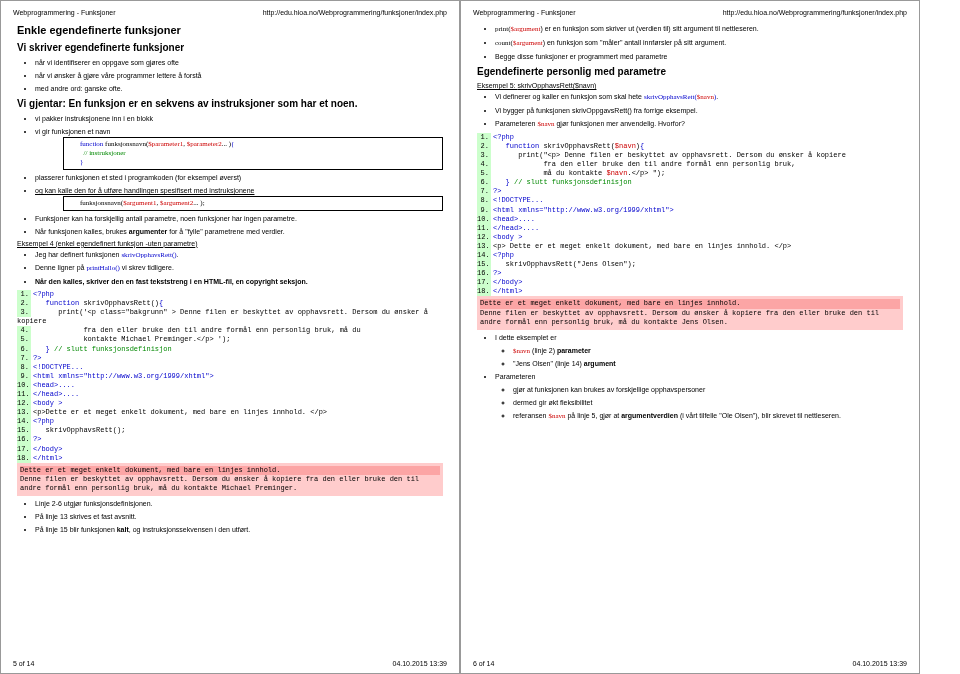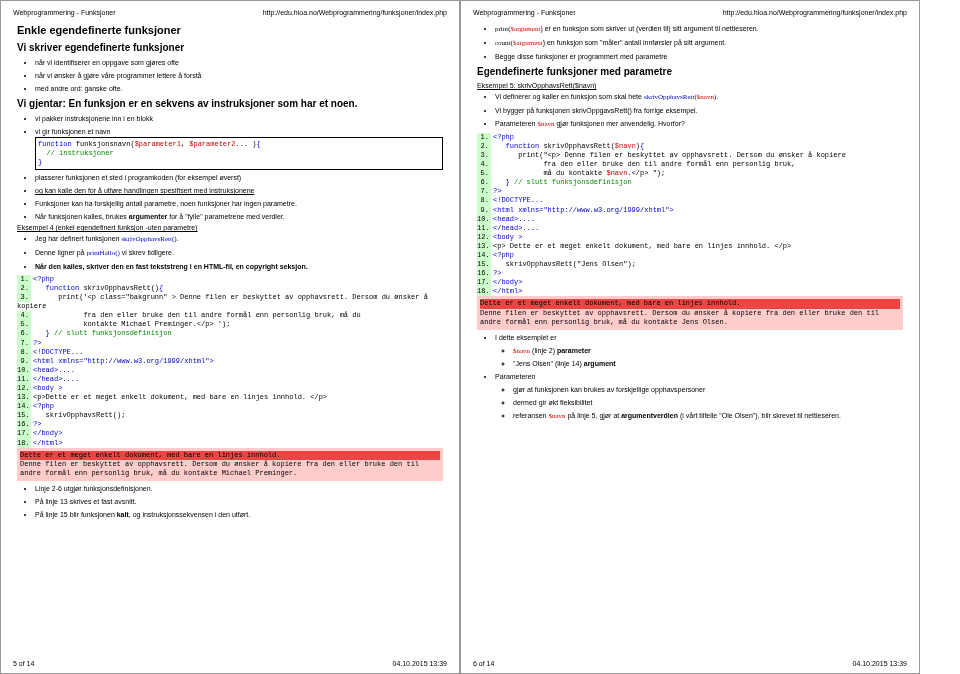--- a/index.html
+++ b/index.html
@@ -11,25 +11,25 @@
 .content { padding: 0 4px 30px 4px; }
 h2 { font-size: 11px; font-weight: bold; margin: 6px 0; }
 h3 { font-size: 10px; font-weight: bold; margin: 5px 0; }
 ul { list-style: disc; padding-left: 18px; margin: 3px 0; }
 ul ul { list-style: circle; }
 li { margin: 3px 0; line-height: 1.4; }
 .code-inline { font-family: Liberation Serif, serif; color: #000; }
 .blue { color: #0000cc; }
 .red { color: #cc0000; }
 .green { color: #008800; }
-.code-block { font-family: Liberation Mono, monospace; border: 1px solid #000; padding: 2px 2px; line-height: 1.3; }
+.code-block { font-family: Liberation Serif, serif; border: 1px solid #000; padding: 2px 16px; line-height: 1.3; margin-left: 28px; }
 .code-listing { font-family: "Courier New", monospace; line-height: 1.3; }
 .ln { background: #ccffcc; display: inline-block; width: 14px; text-align: right; padding-right: 2px; margin-right: 2px; }
 .output-box { font-family: "Courier New", monospace; background: #ffcccc; padding: 3px; line-height: 1.3; }
-.output-box .first { background: #ef4444; display: block; }
+.output-box .first { background: #fca5a5; display: block; }
 .udl { text-decoration: underline; }
 </style>
 </head>
 <body>
 
 <div class="page-container">
 
 <div class="page">
   <div class="page-header">
     <span>Webprogrammering - Funksjoner</span>
@@ -50,20 +50,23 @@
         <span>vi gir funksjonen et navn</span>
         <div class="code-block">
           <span class="blue">function</span><span> funksjonsnavn(</span><span class="red">$parameter1</span><span>, </span><span class="red">$parameter2</span><span>... )</span><span class="blue">{</span><br>
           &nbsp;&nbsp;<span class="green">// instruksjoner</span><br>
           <span class="blue">}</span>
         </div>
       </li>
       <li>plasserer funksjonen et sted i programkoden (for eksempel øverst)</li>
       <li>
         <span class="udl">og kan kalle den for å utføre handlingen spesifisert med instruksjonene</span>
+        <div class="code-block">
+          <span>funksjonsnavn(</span><span class="red">$argument1</span><span>, </span><span class="red">$argument2</span><span>... );</span>
+        </div>
       </li>
       <li>Funksjoner kan ha forskjellig antall parametre, noen funksjoner har ingen parametre.</li>
       <li><span>Når funksjonen kalles, brukes </span><b>argumenter</b><span> for å "fylle" parametrene med verdier.</span></li>
     </ul>
     <div class="udl">Eksempel 4 (enkel egendefinert funksjon -uten parametre)</div>
     <ul>
       <li><span>Jeg har definert funksjonen </span><span class="code-inline blue">skrivOpphavsRett()</span>.</li>
       <li><span>Denne ligner på </span><span class="code-inline blue">printHallo()</span><span> vi skrev tidligere.</span></li>
       <li><b>Når den kalles, skriver den en fast tekststreng i en HTML-fil, en copyright seksjon.</b></li>
     </ul>
@@ -108,21 +111,21 @@
   <div class="page-header">
     <span>Webprogrammering - Funksjoner</span>
     <span>http://edu.hioa.no/Webprogrammering/funksjoner/index.php</span>
   </div>
   <div class="content">
     <ul>
       <li><span class="code-inline">print(</span><span class="code-inline red">$argument</span><span>) er en funksjon som skriver ut (verdien til) sitt argument til nettleseren.</span></li>
       <li><span class="code-inline">count(</span><span class="code-inline red">$argument</span><span>) en funksjon som "måler" antall innførsler på sitt argument.</span></li>
       <li>Begge disse funksjoner er programmert med parametre</li>
     </ul>
-    <h3>Egendefinerte funksjoner med parametre</h3>
+    <h3>Egendefinerte personlig med parametre</h3>
     <div class="udl"><span>Eksempel 5: </span><span>skrivOpphavsRett($navn)</span></div>
     <ul>
       <li><span>Vi definerer og kaller en funksjon som skal hete </span><span class="code-inline blue">skrivOpphavsRett(</span><span class="code-inline red">$navn</span><span class="code-inline blue">)</span>.</li>
       <li>Vi bygger på funksjonen skrivOppgavsRett() fra forrige eksempel.</li>
       <li><span>Parameteren </span><span class="code-inline red">$navn</span><span> gjør funksjonen mer anvendelig. Hvorfor?</span></li>
     </ul>
     <div class="code-listing">
       <span class="ln">1.</span><span class="blue">&lt;?php</span><br>
       <span class="ln">2.</span>&nbsp;&nbsp;&nbsp;<span class="blue">function</span><span> skrivOpphavsRett(</span><span class="red">$navn</span><span>)</span><span class="blue">{</span><br>
       <span class="ln">3.</span>&nbsp;&nbsp;&nbsp;&nbsp;&nbsp;&nbsp;<span>print("&lt;p&gt; Denne filen er beskyttet av opphavsrett. Dersom du ønsker å kopiere</span><br>

